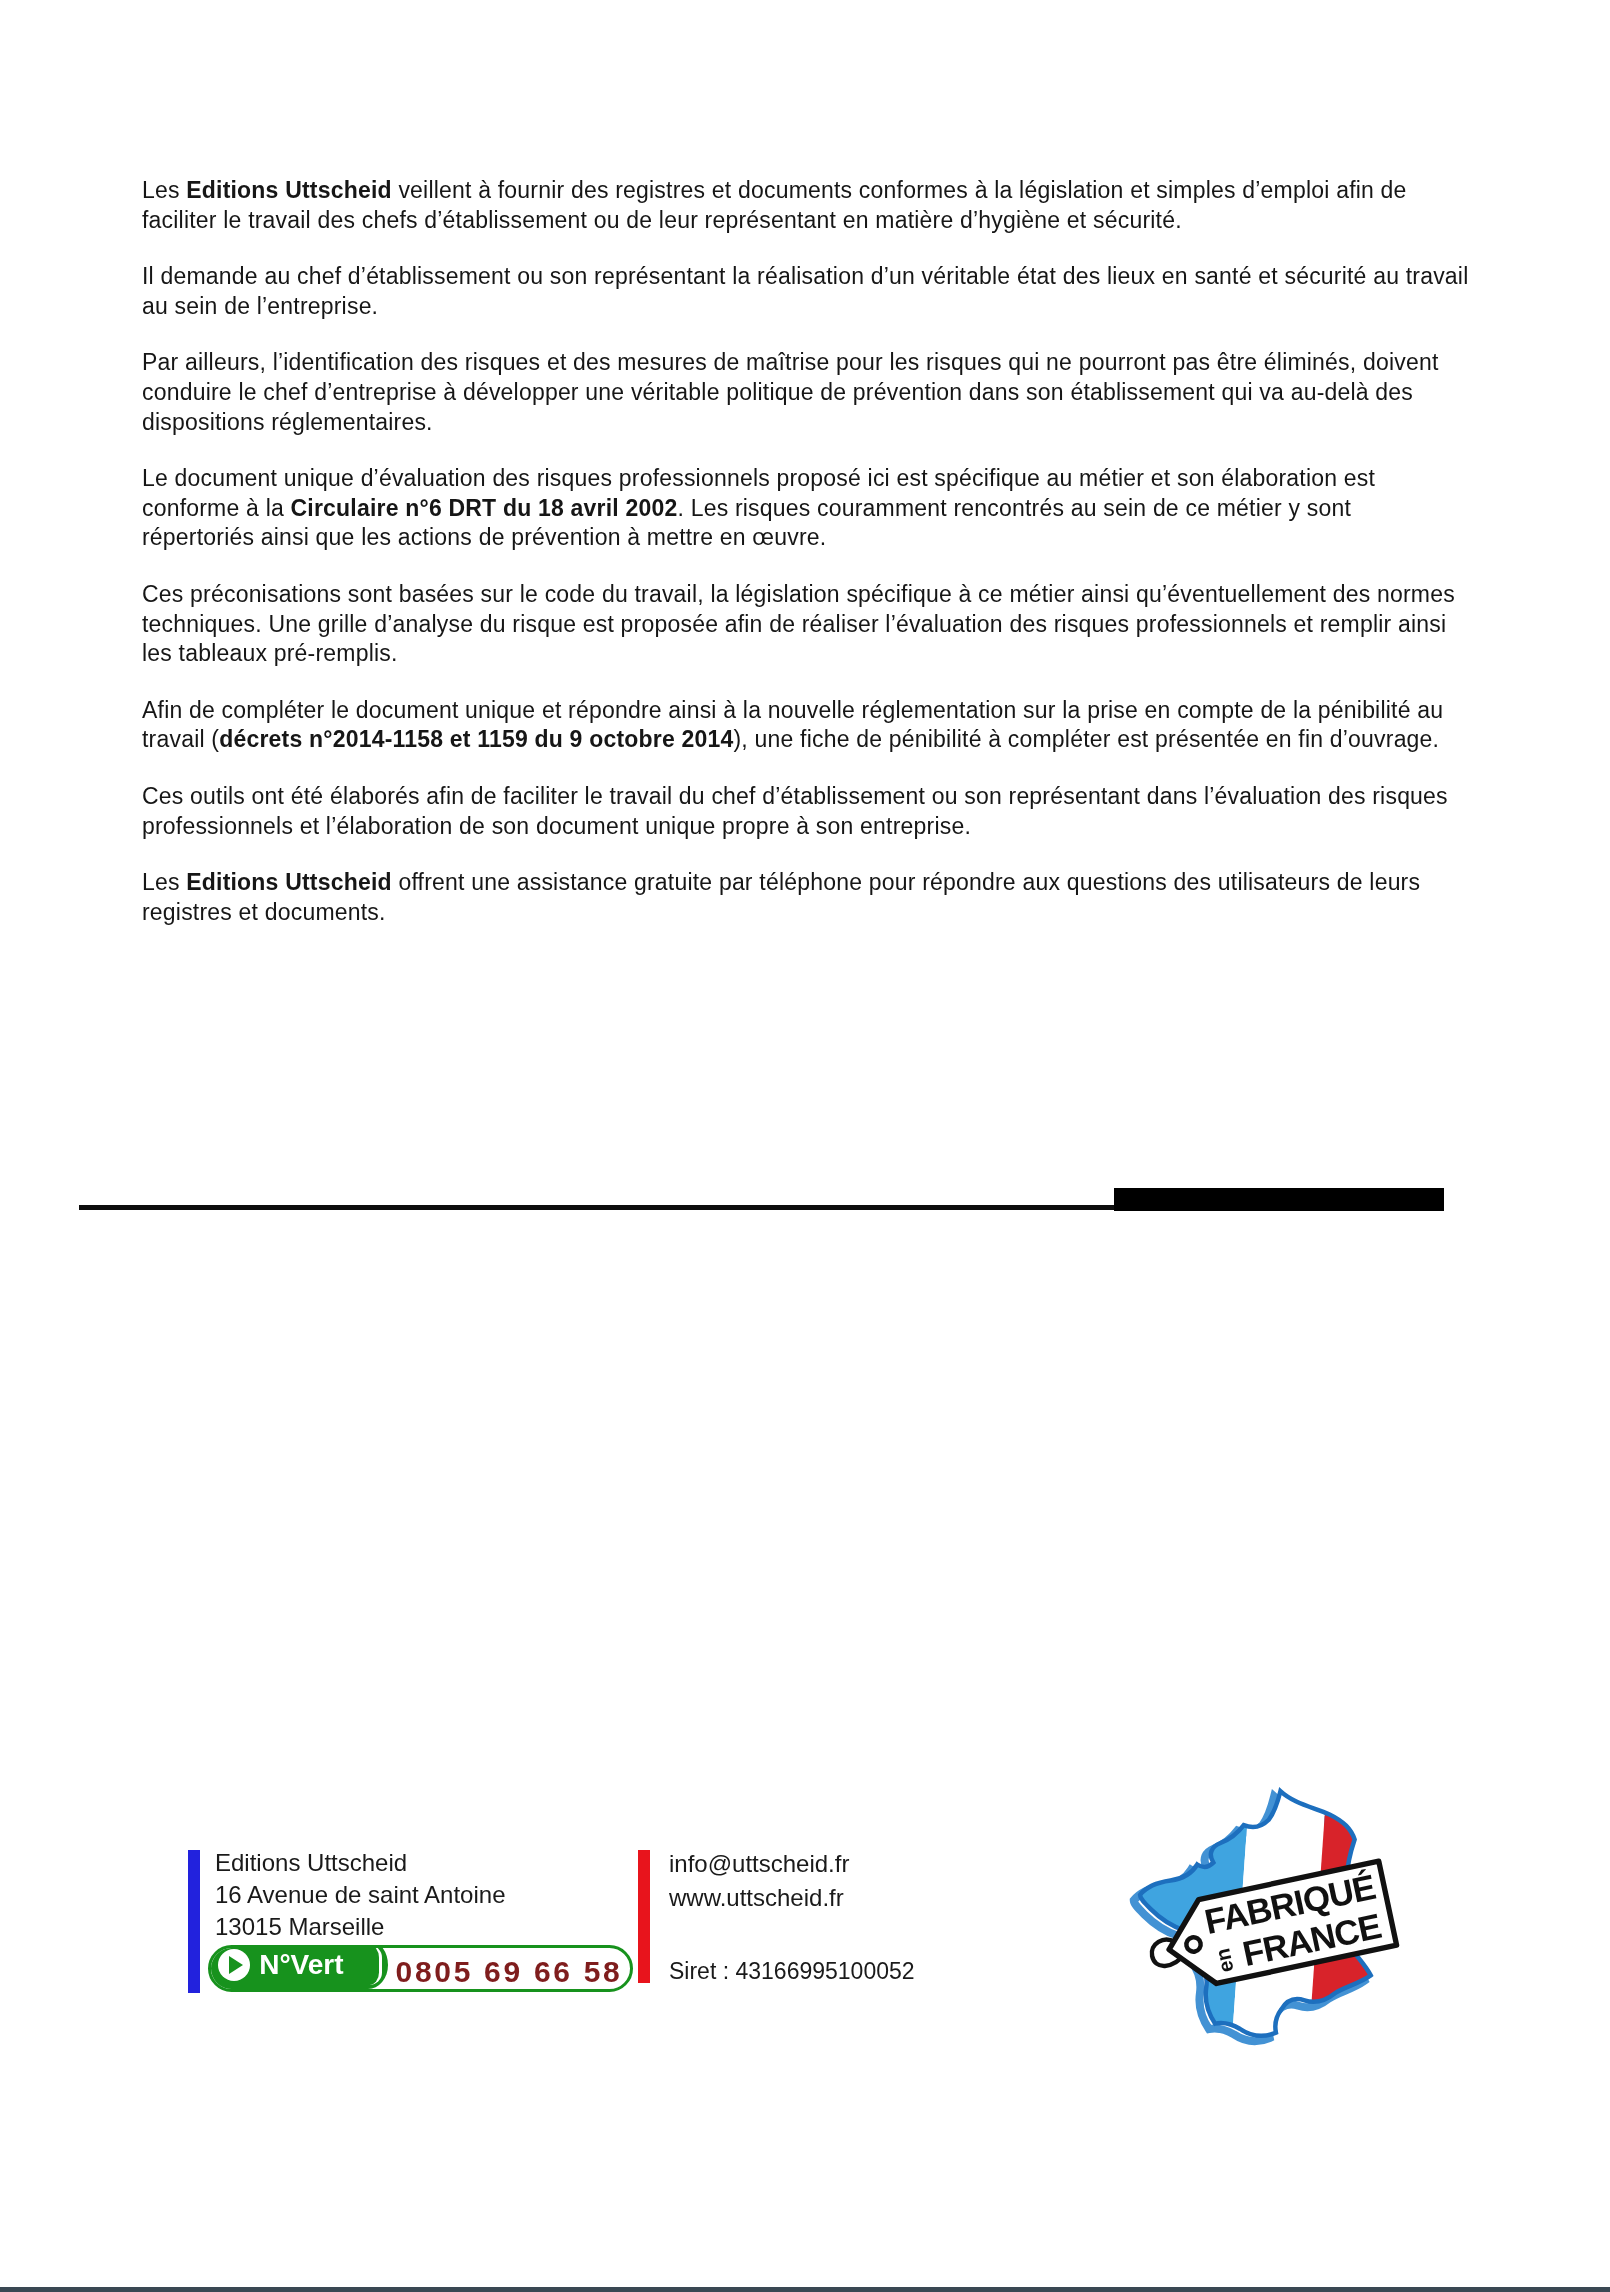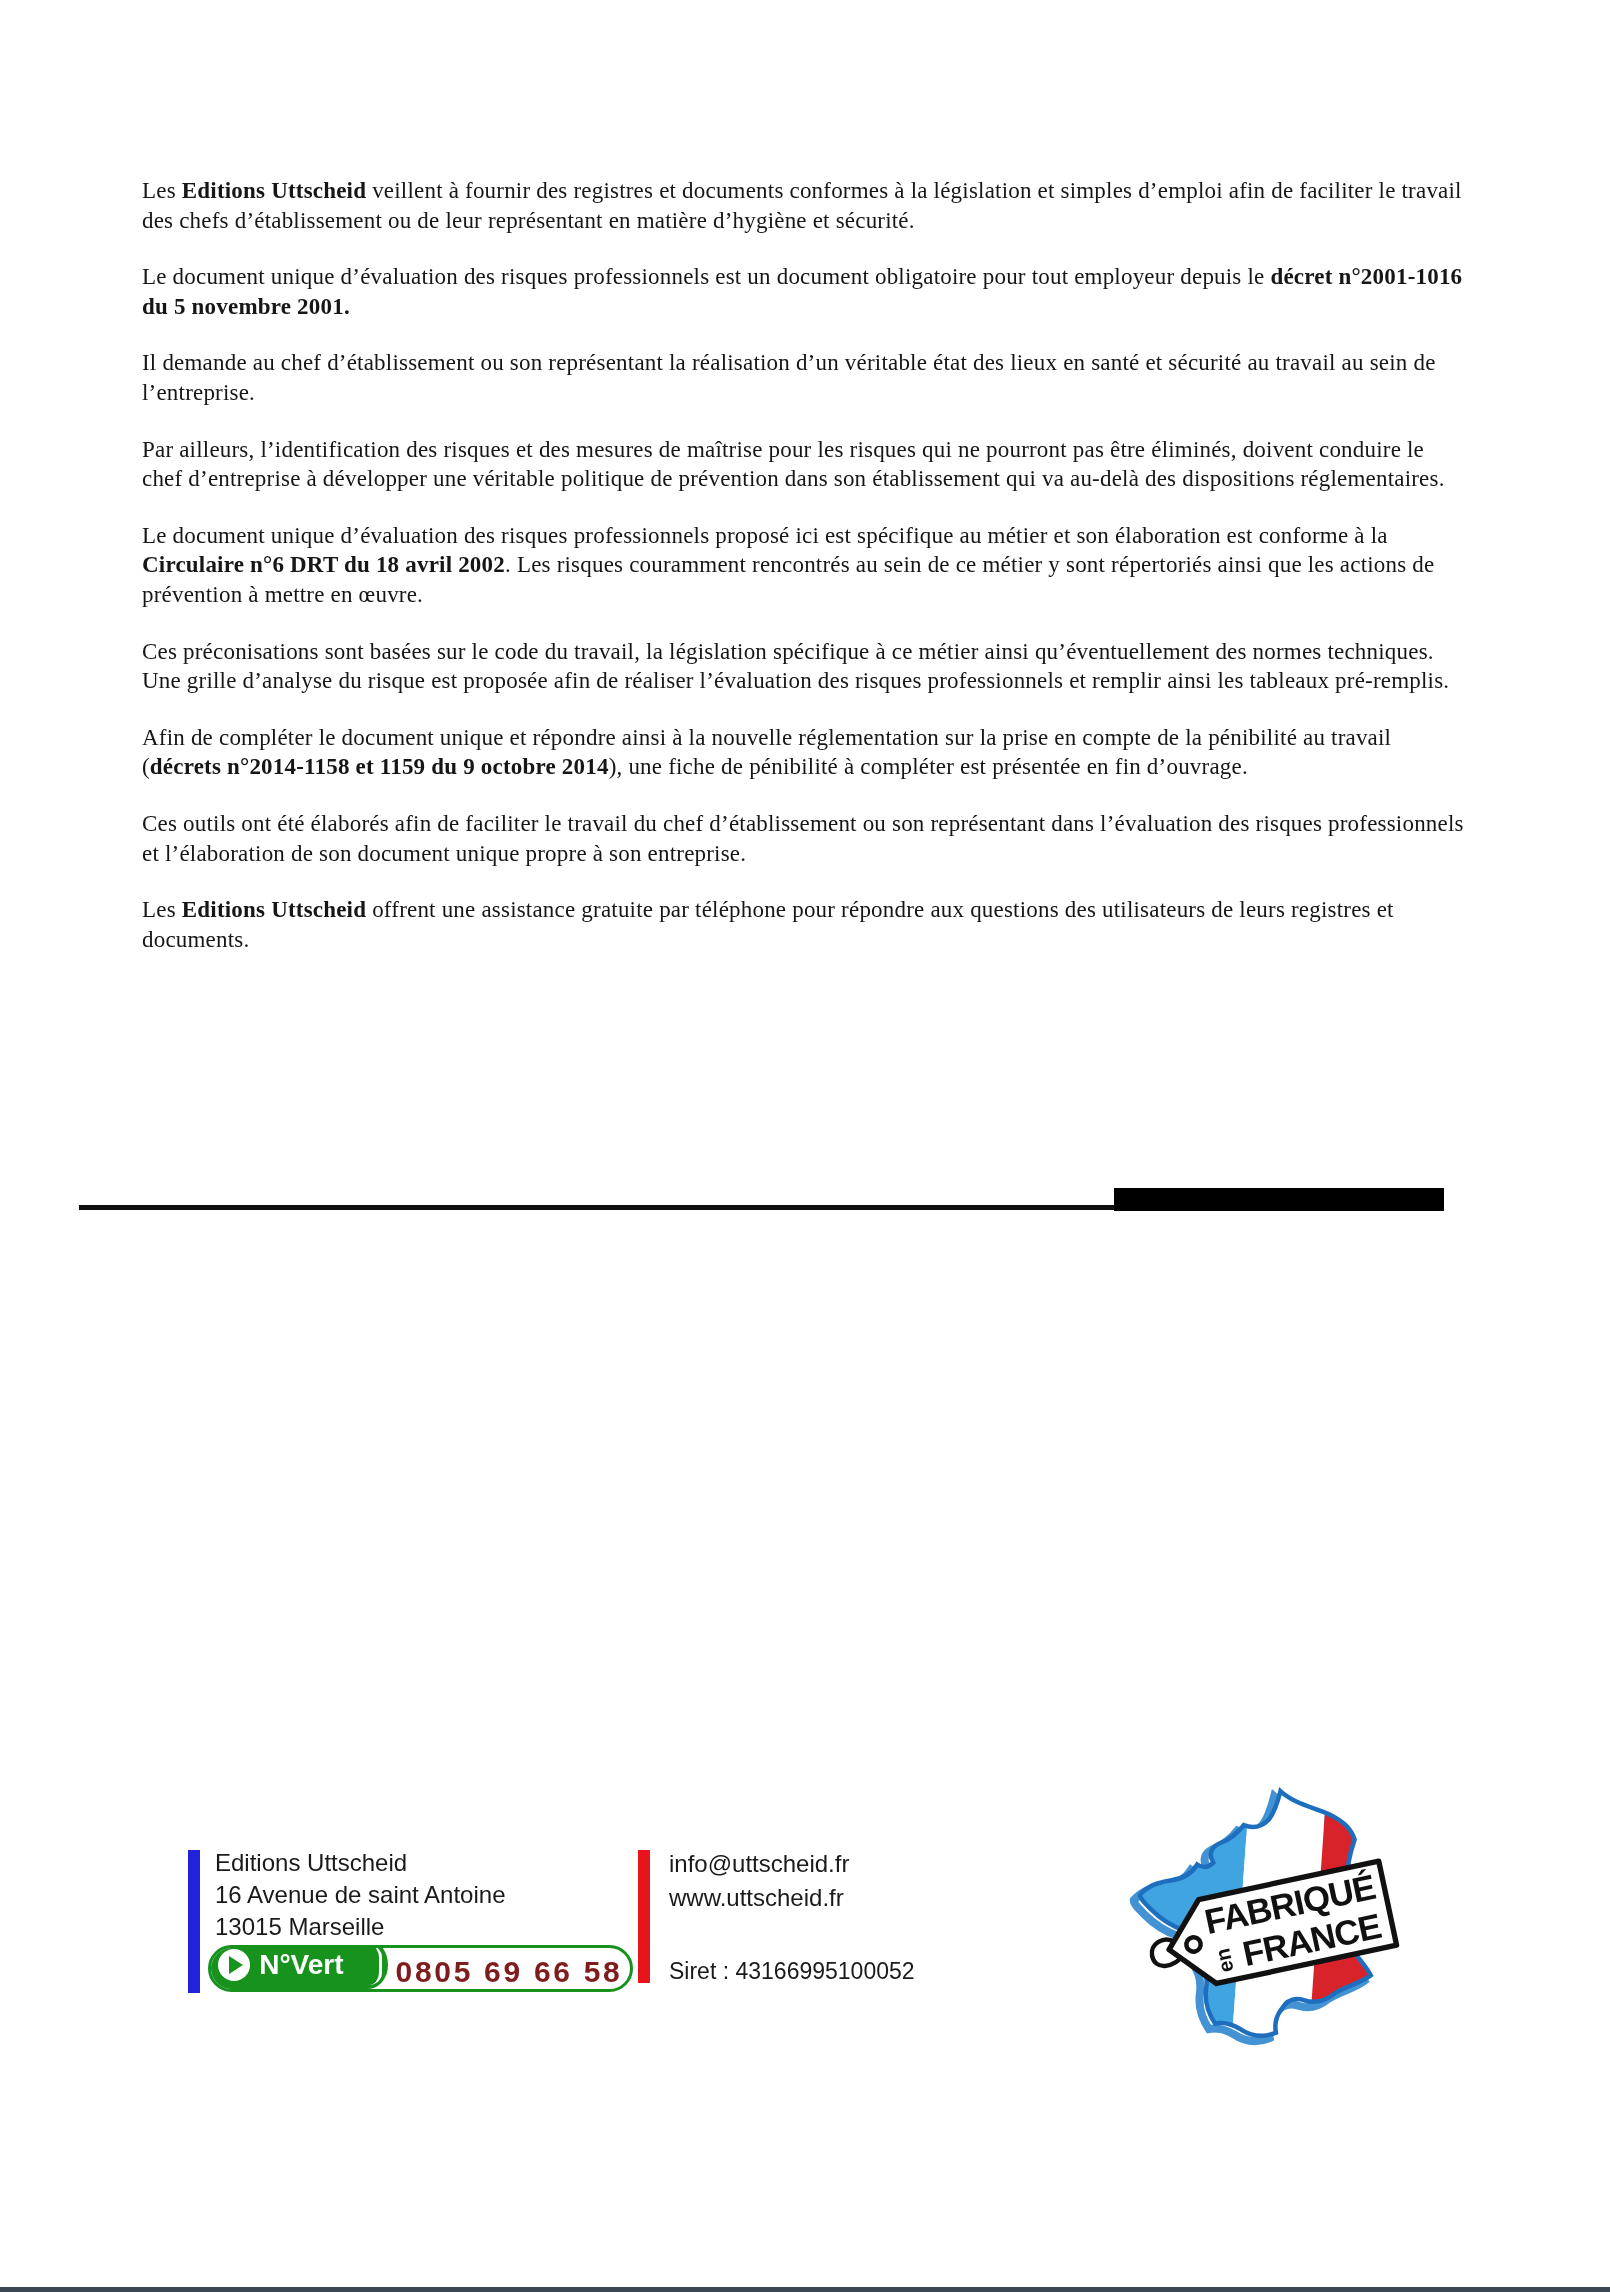--- a/index.html
+++ b/index.html
@@ -5,21 +5,21 @@
   html,body{margin:0;padding:0;background:#e8e8e8;}
   .page{
     position:relative;width:1610px;height:2293px;background:#ffffff;overflow:hidden;
     font-family:"Liberation Sans",sans-serif;color:#161616;
   }
   
   .intro{
     position:absolute;left:142px;top:176px;width:1327px;
     font-size:23px;line-height:29.6px;letter-spacing:0.2px;
   }
-  .intro p{margin:0 0 27px 0;font-family:Liberation Serif, serif;}
+  .intro p{margin:0 0 27px 0;}
   .intro .b{font-weight:700;}
   
   .rule-thin{position:absolute;left:79px;top:1205px;width:1035px;height:5.4px;background:#0d0d0d;}
   .rule-thick{position:absolute;left:1114px;top:1188px;width:330px;height:23px;background:#000;}
   
   .bar{position:absolute;width:11.6px;}
   .bar-blue{left:188px;top:1850px;height:143px;background:#2222dd;}
   .bar-red{left:638px;top:1850px;height:133px;background:#e8141c;}
   .addr{position:absolute;left:215px;top:1847px;font-size:24px;line-height:32px;color:#1a1a1a;}
   .contact{position:absolute;left:669px;top:1847px;font-size:24px;line-height:34px;color:#1a1a1a;}
@@ -50,21 +50,20 @@
   
   .bottom-strip{position:absolute;left:0;top:2287px;width:1610px;height:5.4px;background:#3a4853;}
 </style>
 </head>
 <body>
 
 <div class="page">
 
   <div class="intro">
     <p><span>Les </span><span class="b">Editions Uttscheid</span><span> veillent à fournir des registres et documents conformes à la législation et simples d’emploi afin de faciliter le travail des chefs d’établissement ou de leur représentant en matière d’hygiène et sécurité.</span></p>
-    <p><span>Le document unique d’évaluation des risques professionnels est un document obligatoire pour tout employeur depuis le </span><span class="b">décret n°2001-1016 du 5 novembre 2001.</span></p>
     <p><span>Il demande au chef d’établissement ou son représentant la réalisation d’un véritable état des lieux en santé et sécurité au travail au sein de l’entreprise.</span></p>
     <p><span>Par ailleurs, l’identification des risques et des mesures de maîtrise pour les risques qui ne pourront pas être éliminés, doivent conduire le chef d’entreprise à développer une véritable politique de prévention dans son établissement qui va au-delà des dispositions réglementaires.</span></p>
     <p><span>Le document unique d’évaluation des risques professionnels proposé ici est spécifique au métier et son élaboration est conforme à la </span><span class="b">Circulaire n°6 DRT du 18 avril 2002</span><span>. Les risques couramment rencontrés au sein de ce métier y sont répertoriés ainsi que les actions de prévention  à mettre en œuvre.</span></p>
     <p><span>Ces préconisations sont basées sur le code du travail, la législation spécifique à ce métier ainsi qu’éventuellement des normes techniques. Une grille d’analyse du risque est proposée afin de réaliser l’évaluation des risques professionnels et remplir ainsi les tableaux pré-remplis.</span></p>
     <p><span>Afin de compléter le document unique et répondre ainsi à la nouvelle réglementation  sur la prise en compte de la pénibilité au travail (</span><span class="b">décrets n°2014-1158 et 1159 du 9 octobre 2014</span><span>), une fiche de pénibilité à compléter est présentée en fin d’ouvrage.</span></p>
     <p><span>Ces outils ont été élaborés afin de faciliter le travail du chef d’établissement ou son représentant dans l’évaluation des risques professionnels et l’élaboration de son document unique propre à son entreprise.</span></p>
     <p><span>Les </span><span class="b">Editions Uttscheid</span><span> offrent une assistance gratuite par téléphone pour répondre aux questions des utilisateurs de leurs registres et documents.</span></p>
   </div>
 
   <div class="rule-thin"></div>

